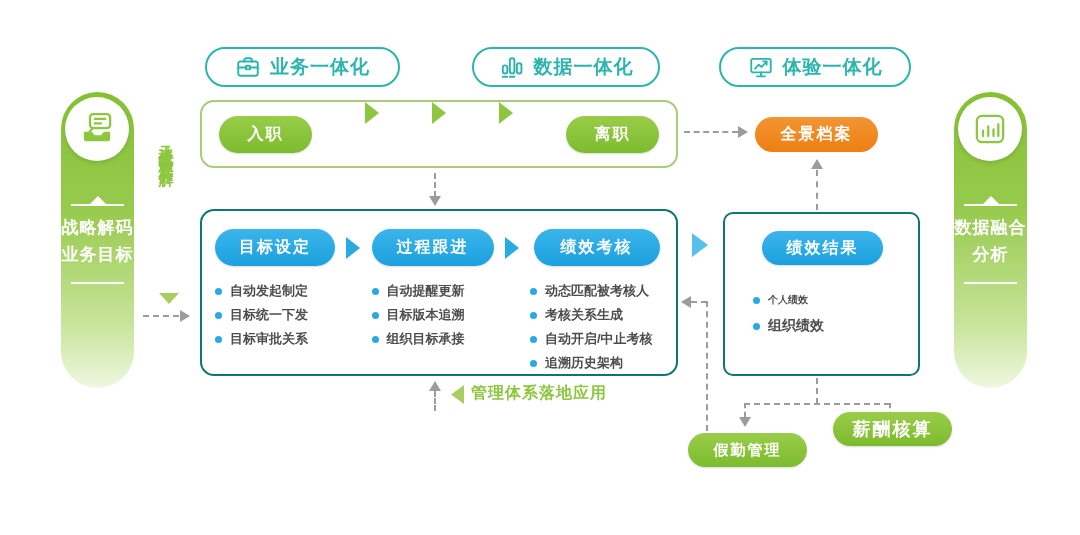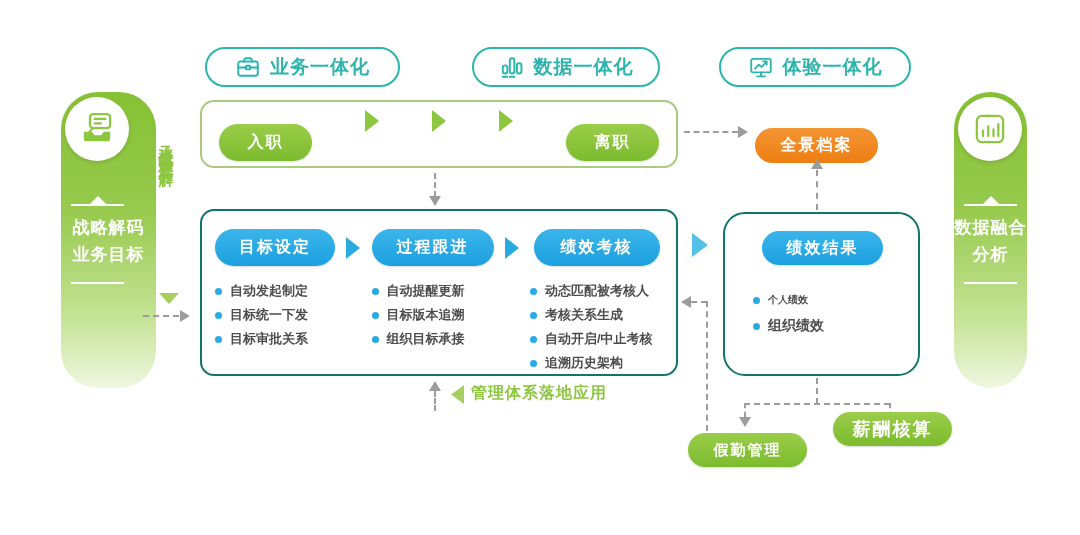--- a/index.html
+++ b/index.html
@@ -39,21 +39,21 @@
   }
   .v-note{
     position:absolute;left:156px;top:133px;
     writing-mode:vertical-rl;text-orientation:upright;
     color:#8DC63F;font-size:15px;font-weight:800;letter-spacing:3px;
   }
   
   .box{position:absolute;background:#fff;box-sizing:border-box;border-radius:14px;}
   .box.green-border{border:2px solid #A9CB7B;}
   .box.blue-border{border:2px solid #0f766e;}
-  .pill-row{display:flex;align-items:center;justify-content:space-between;height:100%;padding:8px 17px;}
+  .pill-row{display:flex;align-items:center;justify-content:space-between;height:100%;padding:0 17px;}
   .pill{
     display:flex;align-items:center;justify-content:center;box-sizing:border-box;
     color:#fff;font-weight:800;border-radius:19px;letter-spacing:2px;
   }
   .pill.green{background:linear-gradient(180deg,#9ACD49,#7CBB2E);box-shadow:0 1px 2px rgba(0,0,0,.15);}
   .pill.blue{background:linear-gradient(180deg,#3BB5EB,#1BA0DE);box-shadow:0 1px 2px rgba(0,0,0,.15);}
   .stage-pill{width:93px;height:37px;font-size:16px;}
   
   .perf-inner{display:flex;justify-content:space-between;padding:18px 13px 0 13px;}
   .perf-col{display:flex;flex-direction:column;}
@@ -109,21 +109,21 @@
       <svg width="26" height="26" viewBox="0 0 24 24" fill="none" stroke="#2BB5AD" stroke-width="1.7" stroke-linecap="round" stroke-linejoin="round">
         <rect x="3" y="4.5" width="18" height="12.5" rx="1.6"></rect>
         <path d="M6.5 13.5l3.5-3.6 2.6 2.1 4.4-4.8"></path>
         <path d="M14 6.8h3.2V10"></path>
         <path d="M12 17v2.6M8.3 20.6h7.4"></path>
       </svg>
     </span>
     <span>体验一体化</span>
   </div>
 
-  <div class="rail" style="left:61px;padding-left:22px;">
+  <div class="rail" style="left:61px;">
     <div class="rail-circle">
       <svg width="42" height="42" viewBox="0 0 48 48" fill="none" stroke="#8DC63F" stroke-width="2.6" stroke-linecap="round" stroke-linejoin="round">
         <rect x="16" y="7" width="23" height="16" rx="3.5"></rect>
         <path d="M21.5 12.5h12M21.5 17.5h7"></path>
         <path d="M19 23l-3.5 4.5"></path>
         <path d="M9 27h9l3.5 4h7l3.5-4h7v8.5a2.5 2.5 0 0 1-2.5 2.5h-25A2.5 2.5 0 0 1 9 35.5z" fill="#8DC63F" stroke="none"></path>
       </svg>
     </div>
     <div class="rail-divider d1"></div>
     <div class="rail-title">
@@ -172,21 +172,21 @@
           <svg width="14" height="22" viewBox="0 0 14 22">
             <polygon points="0,0 14,11 0,22" fill="#8DC63F"></polygon>
           </svg>
         </span>
       <div class="pill green stage-pill">离职</div>
     </div>
   </div>
 
   <div class="dash-h" style="left:684px;top:131px;width:54px;"></div>
   <div class="ah ah-right" style="left:738px;top:126px;"></div>
-  <div class="pill" style="position:absolute;left:755px;top:128px;width:123px;height:35px;font-size:16px;background:linear-gradient(180deg,#F39433,#EE7F12);border-radius:18px;">全景档案</div>
+  <div class="pill" style="position:absolute;left:755px;top:117px;width:123px;height:35px;font-size:16px;background:linear-gradient(180deg,#F39433,#EE7F12);border-radius:18px;">全景档案</div>
 
   <div class="dash-v" style="left:434px;top:173px;height:24px;"></div>
   <div class="ah ah-down" style="left:429px;top:196px;"></div>
 
   <div class="box blue-border" style="left:200px;top:209px;width:478px;height:167px;">
     <div class="perf-inner">
       <div class="perf-col" style="width:120px;">
         <div class="pill blue">目标设定</div>
         <ul class="bullets">
           <li>
@@ -251,21 +251,21 @@
             </li>
         </ul>
       </div>
     </div>
   </div>
 
   <svg style="position:absolute;left:692px;top:233px;" width="16" height="24" viewBox="0 0 16 24">
       <polygon points="0,0 16,12 0,24" fill="#55C0EA"></polygon>
     </svg>
 
-  <div class="box blue-border" style="left:723px;top:212px;width:197px;height:164px;border-radius:22px;">
+  <div class="box blue-border" style="left:723px;top:212px;width:197px;height:164px;border-radius:10px;">
     <div class="pill blue" style="position:absolute;left:37px;top:17px;width:121px;height:34px;font-size:16px;">绩效结果</div>
     <ul class="bullets" style="position:absolute;left:28px;top:60px;">
       <li style="font-size:10px;height:26px;">
           <span class="dot"></span>
           <span>个人绩效</span>
         </li>
       <li style="font-size:14px;height:26px;">
           <span class="dot"></span>
           <span>组织绩效</span>
         </li>

